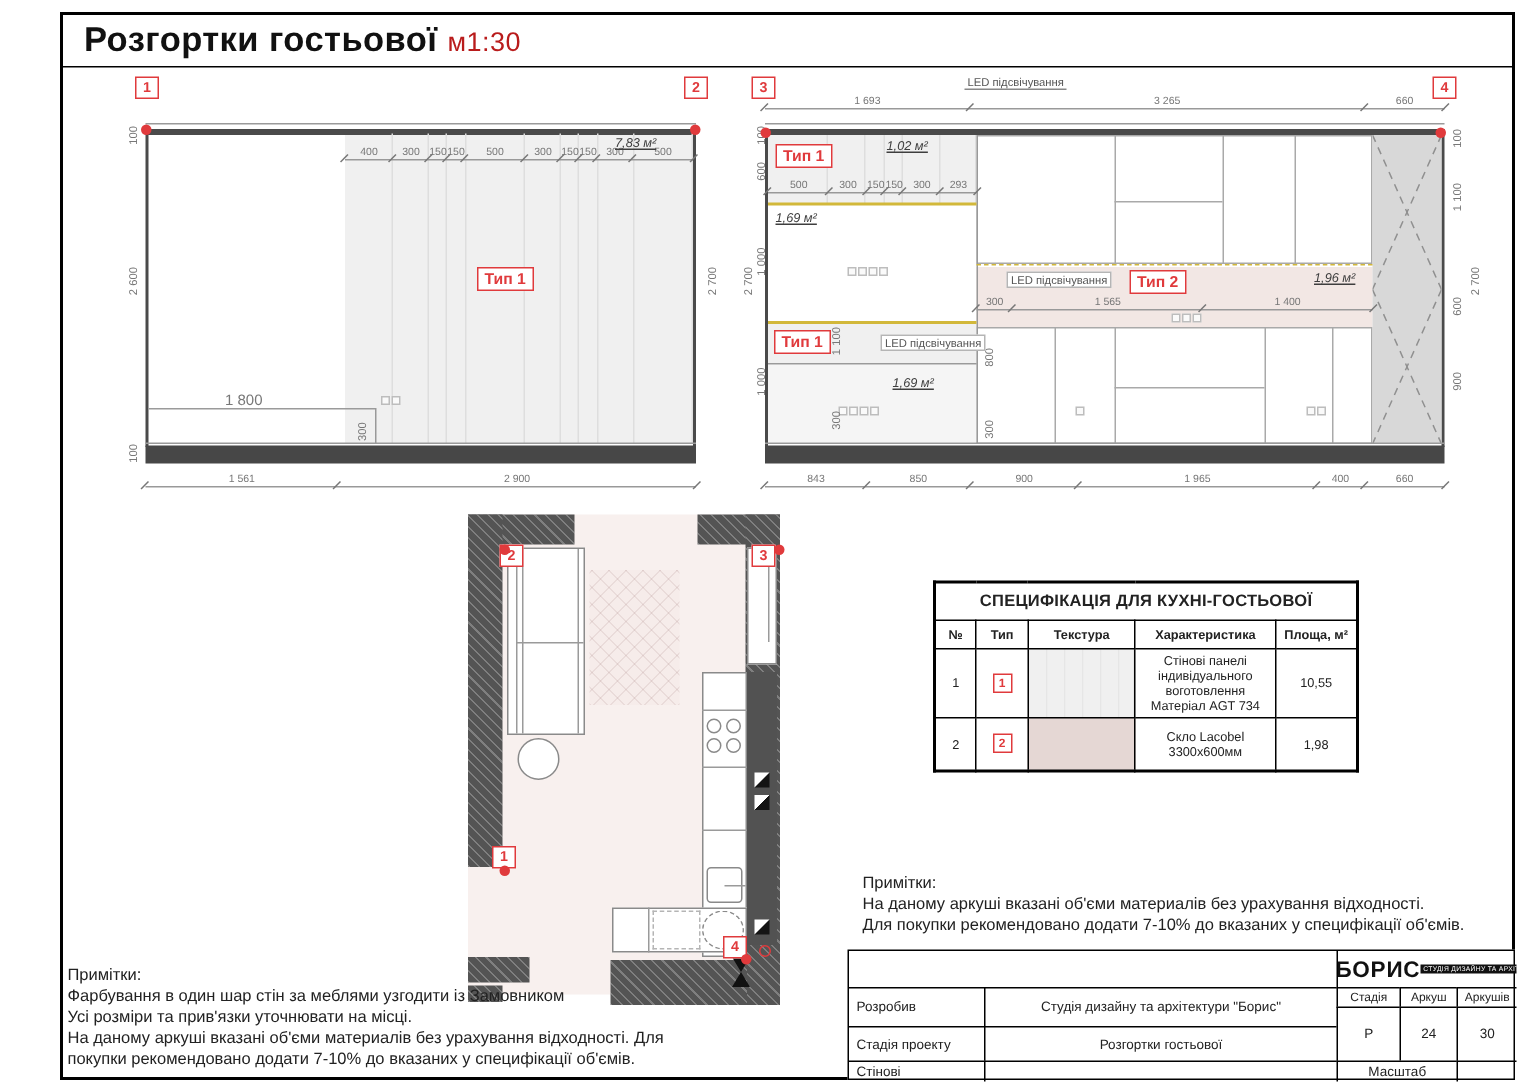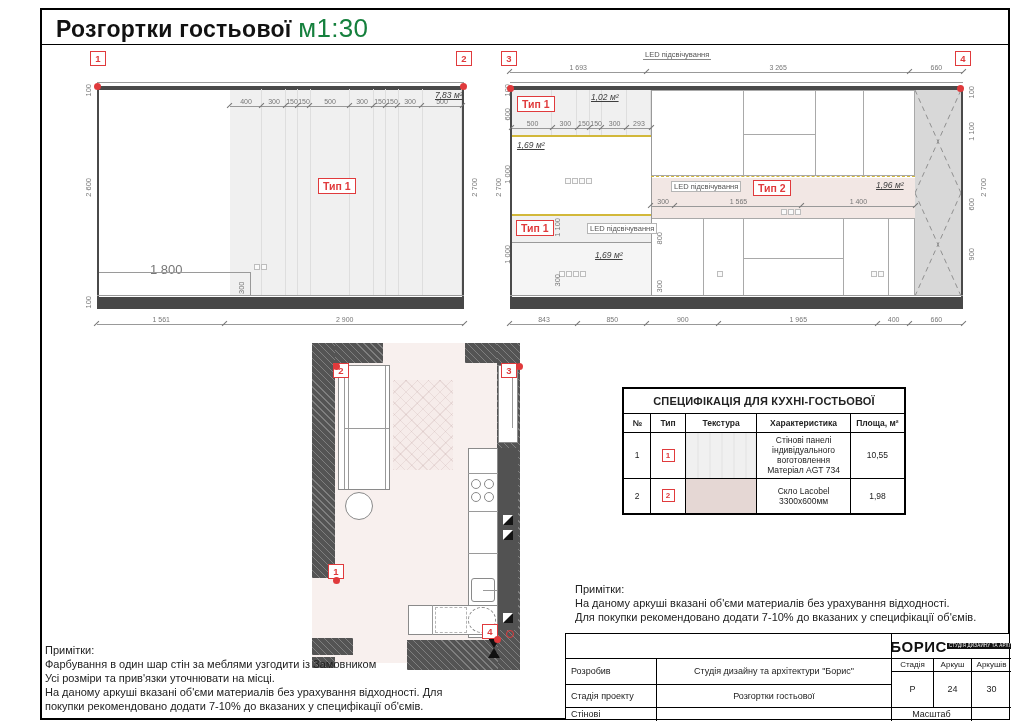--- a/index.html
+++ b/index.html
@@ -2,21 +2,21 @@
 <html><head>
 <meta charset="utf-8">
 <style>
   * { margin:0; padding:0; box-sizing:border-box; }
   html,body { width:1024px; height:724px; background:#fff; overflow:hidden;
     font-family:"Liberation Sans", sans-serif; }
   .abs { position:absolute; }
   .sheet { position:absolute; left:40px; top:8px; width:970px; height:712px; border:2px solid #000; }
   .title-divider { position:absolute; left:40px; top:44px; width:970px; border-top:1.5px solid #000; }
   .page-title { position:absolute; left:56px; top:13px; font-size:23px; font-weight:bold; color:#111; letter-spacing:.3px; }
-  .page-scale { font-weight:normal; color:#15803d; font-size:26px; }
+  .page-scale { font-weight:normal; color:#b91c1c; font-size:18px; }
 
   
   .marker { position:absolute; width:16px; height:15px; border:1.5px solid #e03a3c; background:#fff;
     color:#e03a3c; font-size:9.5px; font-weight:bold; display:flex; align-items:center; justify-content:center; z-index:6; }
   .dot { position:absolute; width:7px; height:7px; border-radius:50%; background:#e03a3c; z-index:7; }
   .redring { position:absolute; width:8px; height:8px; border-radius:50%; border:1.5px solid #e03a3c; z-index:7; }
   .typelbl { position:absolute; border:1.5px solid #e03a3c; background:#fff; color:#e03a3c; font-weight:bold;
     font-size:10.5px; line-height:14px; padding:0 4px; z-index:5; white-space:nowrap; }
   .area { position:absolute; font-size:8.5px; font-style:italic; text-decoration:underline; color:#3e3e3e; white-space:nowrap; z-index:4; }
   .ledlbl { position:absolute; font-size:7.5px; color:#555; background:#fff; border:1px solid #b5b5b5;
@@ -130,26 +130,26 @@
       <div class="dimcell" style="flex-grow: 300;">300</div>
       <div class="dimcell" style="flex-grow: 150;">150</div>
       <div class="dimcell" style="flex-grow: 150;">150</div>
       <div class="dimcell" style="flex-grow: 500;">500</div>
       <div class="dimcell" style="flex-grow: 300;">300</div>
       <div class="dimcell" style="flex-grow: 150;">150</div>
       <div class="dimcell" style="flex-grow: 150;">150</div>
       <div class="dimcell" style="flex-grow: 300;">300</div>
       <div class="dimcell" style="flex-grow: 500;">500</div>
     </div>
-  <div class="area" style="left:355px; top:40px;">7,83 м²</div>
+  <div class="area" style="left:330px; top:40px;">7,83 м²</div>
   <div class="typelbl" style="left:238px; top:128px;">Тип 1</div>
 
   <div class="thinline" style="left:19px; top:222px; width:151px;"></div>
   <div class="vline" style="left:170px; top:222px; height:24px;"></div>
-  <div class="abs" style="left:70px; top:212px; font-size:13px; color:#777;">1 800</div>
+  <div class="abs" style="left:70px; top:212px; font-size:10px; color:#777;">1 800</div>
   <div class="vdim" style="left:157px; top:224px; height:20px;">300</div>
   <div class="sock" style="left:174px; top:214px;">
       <i></i>
       <i></i>
     </div>
 
   <div class="thinline" style="left:17px; top:245px; width:367px;"></div>
   <div class="floorbar" style="left:17px; top:247px; width:367px; height:12px;"></div>
 
   <div class="vdim" style="left:4px; top:34px;">100</div>

